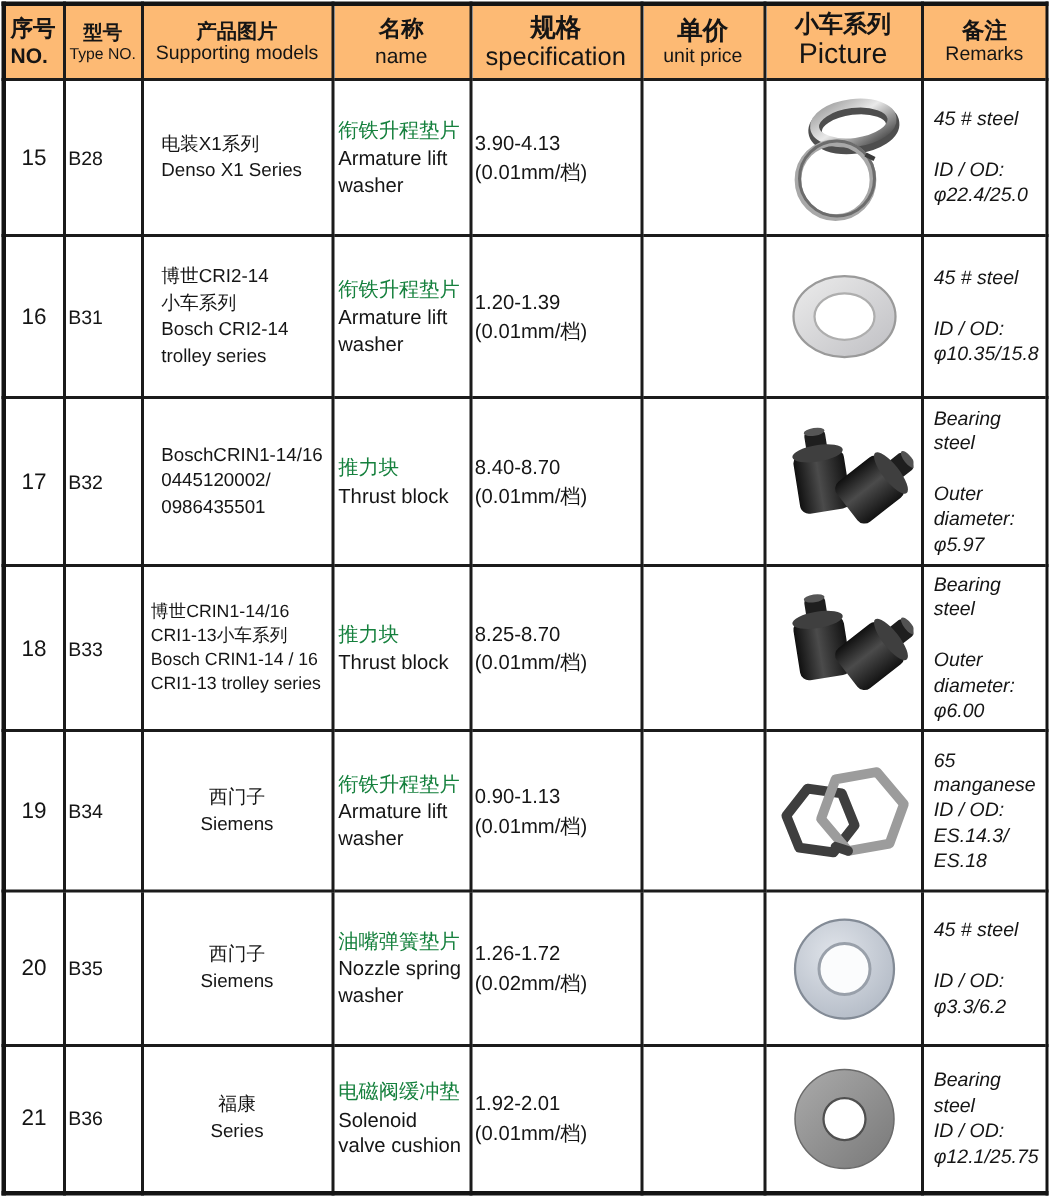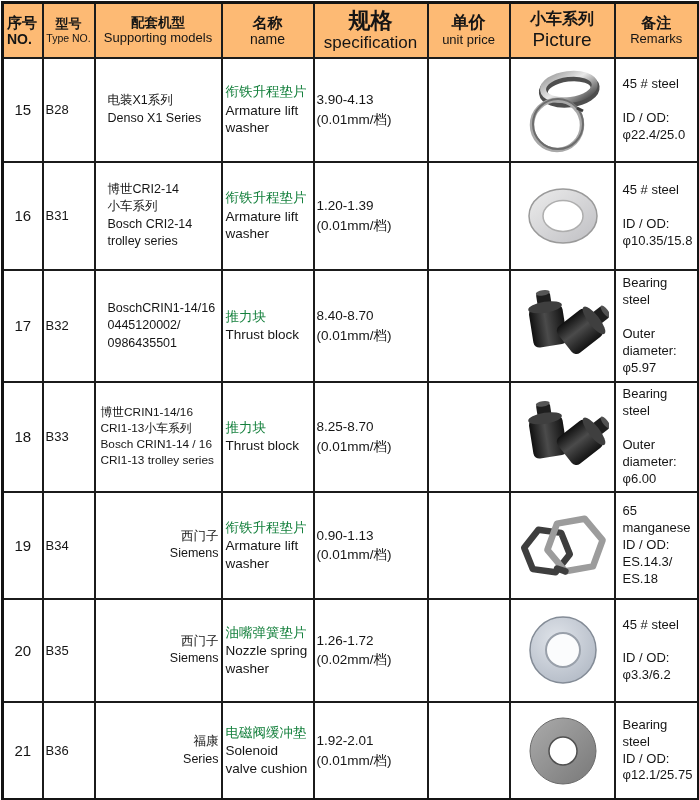--- a/index.html
+++ b/index.html
@@ -7,41 +7,41 @@
   table{border-collapse:collapse;table-layout:fixed;width:697px;margin:1px;border:3px solid #141414;}
   th,td{border:2px solid #1b1b1b;padding:2px;vertical-align:middle;overflow:hidden;}
   thead th{background:#fdba74;font-weight:bold;text-align:center;line-height:1.15;padding:4px 1px;}
   .hz{display:block;}
   .he{display:block;font-weight:normal;}
   .h1{text-align:left;padding-left:3px;}
   .h1 .hz{font-size:15px}.h1 .he{font-size:14px;font-weight:bold;}
   .h2 .hz{font-size:13px}.h2 .he{font-size:10.5px}
   .h3 .hz{font-size:13.5px}.h3 .he{font-size:13px}
   .h4 .hz{font-size:15px}.h4 .he{font-size:14px}
-  .h5 .hz{font-size:22px}.h5 .he{font-size:17px}
+  .h5 .hz{font-size:17px}.h5 .he{font-size:17px}
   .h6 .hz{font-size:17px}.h6 .he{font-size:13px}
   .h7 .hz{font-size:16px}.h7 .he{font-size:19px}
   .h8 .hz{font-size:15px}.h8 .he{font-size:13px}
 
   .r15{height:104px}.r16{height:108px}.r17{height:112px}.r18{height:110px}
   .r19{height:107px}.r20{height:103px}.r21{height:98px}
 
   td.c-no{text-align:center;font-size:15px;margin-top:24px;}
   td.c-type{font-size:13px;}
   td.c-models{font-size:12.5px;line-height:1.4;white-space:pre-line;}
   td.c-models.left{text-align:left;padding-left:12px;}
-  td.c-models.center{text-align:right;border-radius:26px;}
+  td.c-models.center{text-align:center;border-radius:26px;}
   td.c-models.sm{font-size:11.8px;padding-left:5px;line-height:1.35;margin-top:28px;}
   td.c-name{text-align:left;font-size:13.5px;line-height:1.3;padding-left:3px;}
   td.c-name .zh{color:#15803d;margin-bottom:1px;}
   td.c-spec{font-size:13.5px;line-height:1.45;white-space:pre-line;}
   td.c-price{}
   td.c-pic{text-align:center;padding:3px 6px;}
   td.c-pic svg{display:block;margin:0 auto;}
-  td.c-remarks{text-align:left;font-size:13px;line-height:1.3;white-space:pre-line;padding-left:7px;}
+  td.c-remarks{text-align:left;font-size:13px;line-height:1.3;white-space:pre-line;padding-left:7px;font-style:italic;}
 </style>
 </head>
 <body>
 
 <table>
   <colgroup>
     <col style="width:40px">
       <col style="width:52px">
       <col style="width:127px">
       <col style="width:92px">
@@ -54,21 +54,21 @@
     <tr>
       <th class="h1">
           <span class="hz">序号</span>
           <span class="he">NO.</span>
         </th>
       <th class="h2">
           <span class="hz">型号</span>
           <span class="he">Type NO.</span>
         </th>
       <th class="h3">
-          <span class="hz">配套机型</span>
+          <span class="hz">产品图片</span>
           <span class="he">Supporting models</span>
         </th>
       <th class="h4">
           <span class="hz">名称</span>
           <span class="he">name</span>
         </th>
       <th class="h5">
           <span class="hz">规格</span>
           <span class="he">specification</span>
         </th>

